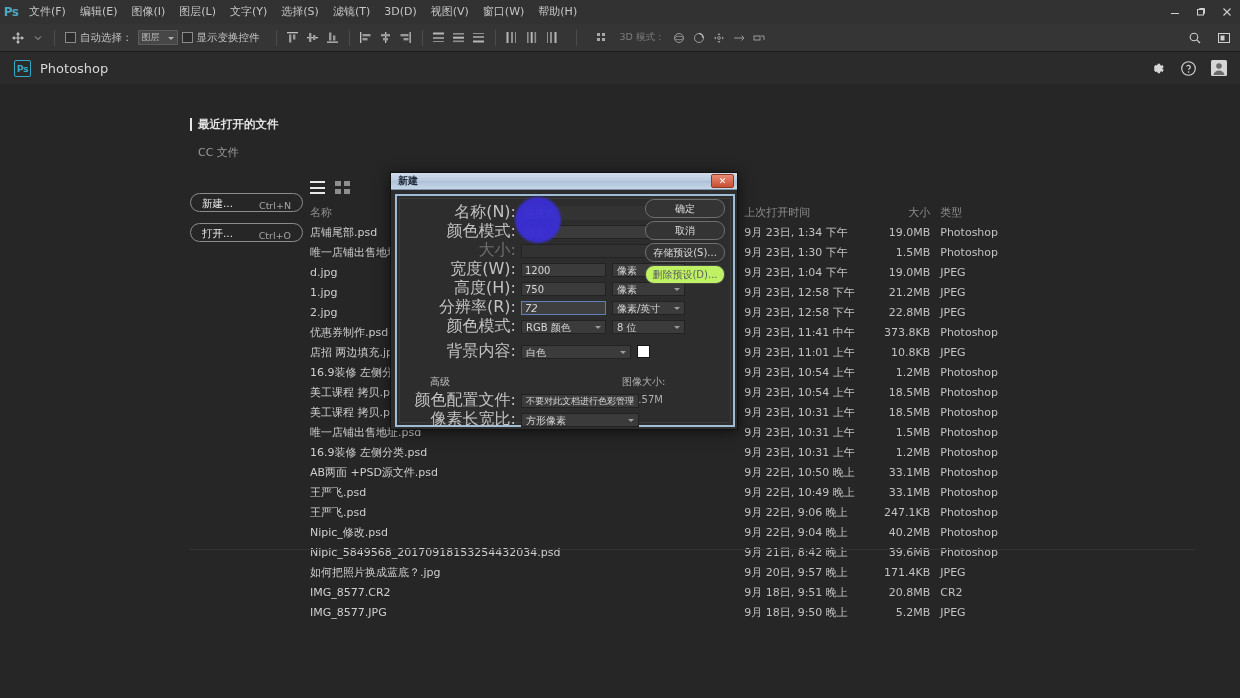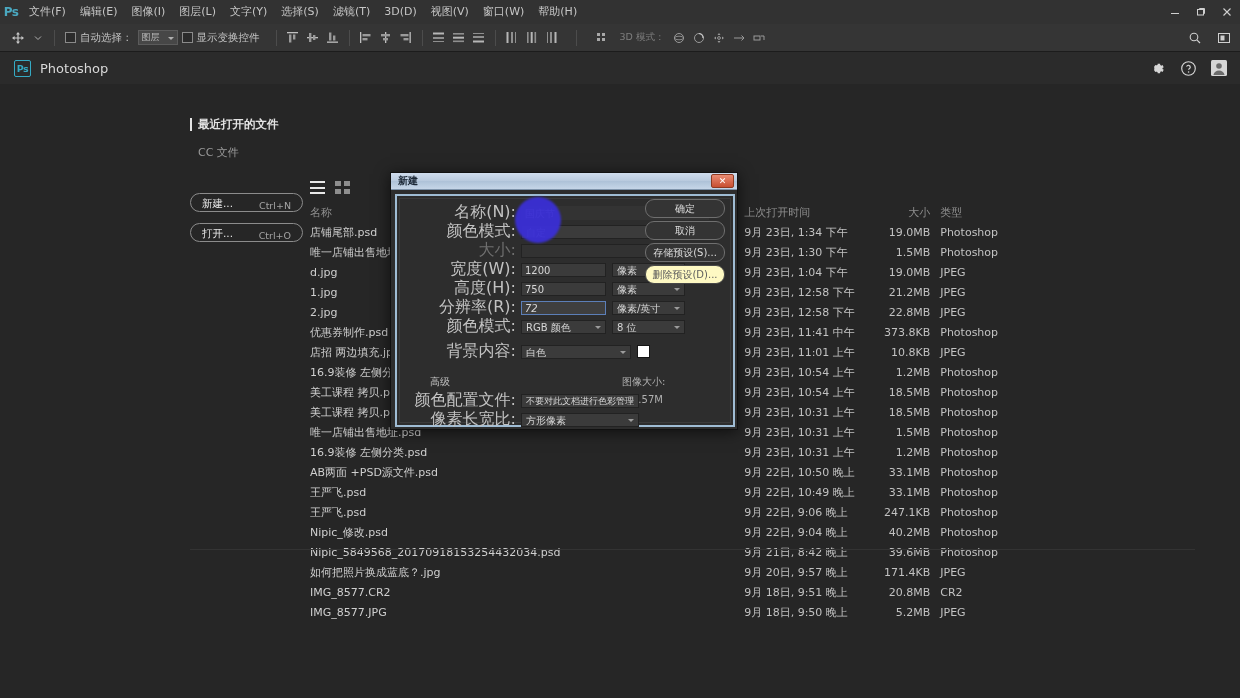--- a/index.html
+++ b/index.html
@@ -147,21 +147,21 @@
   }
   .sel:after{content:"";position:absolute;right:4px;top:5px;
     border-left:3px solid transparent;border-right:3px solid transparent;border-top:3px solid #9c9c9c;}
   .sel.dim{color:#5e5e5e;background:#323232;}
   .sel.dim:after{border-top-color:#5a5a5a;}
   .dbtn{
     position:absolute;width:78px;height:17px;border:1px solid #6f6f6f;border-radius:9px;
     display:flex;align-items:center;justify-content:center;font-size:10px;color:#dcdcdc;
     background:#343434;
   }
-  .dbtn.disabled{color:#5d5d5d;border-color:#484848;background:#fef9c3;}
+  .dbtn.disabled{color:#5d5d5d;border-color:#484848;background:#bef264;}
   #swatch{position:absolute;width:11px;height:11px;background:#fff;border:1px solid #151515;}
   #adv-label{position:absolute;left:30px;top:176px;font-size:10px;color:#c2c2c2;}
   #imgsize-label{position:absolute;left:222px;top:176px;font-size:10px;color:#b0b0b0;}
   #imgsize-val{position:absolute;left:232px;top:195px;font-size:10px;color:#b0b0b0;}
   #blue-circle{
     position:absolute;left:515px;top:197px;width:46px;height:46px;border-radius:50%;
     background:#3a2fd4;filter:blur(1.2px);opacity:.96;
   }
 </style>
 </head>

